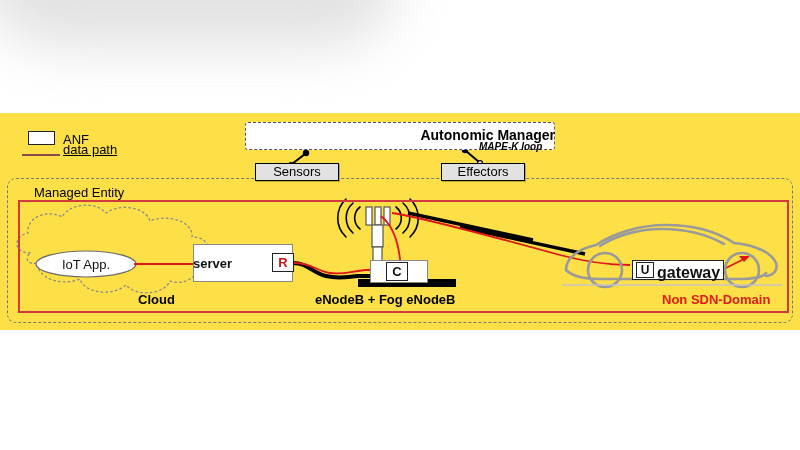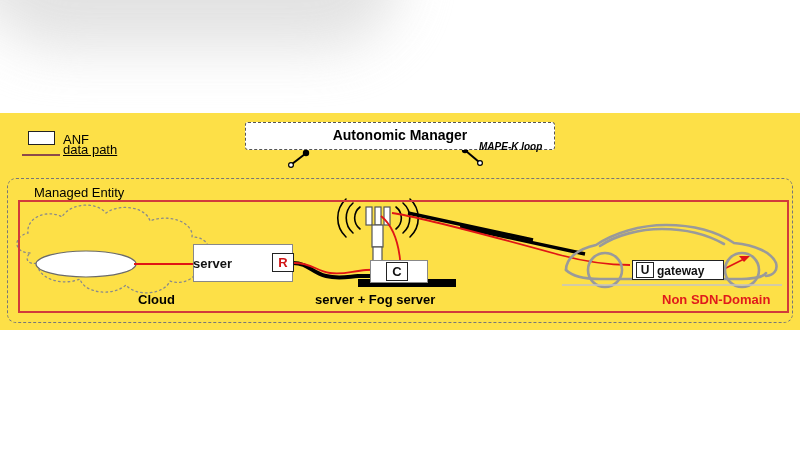--- a/index.html
+++ b/index.html
@@ -65,21 +65,21 @@
     width: 310px; height: 28px;
     border: 1px dashed #555;
     border-radius: 3px;
     background: #fff;
     box-sizing: border-box;
   }
   .box-am-title {
     position: absolute;
     left: 245px; top: 14px;
     width: 310px;
-    text-align: center;
+    text-align: right;
     font-size: 14px;
     font-weight: bold;
     color: #000;
   }
   .mapek {
     position: absolute;
     left: 455px; top: 28px;
     font-size: 10px;
     font-style: italic;
     font-weight: bold;
@@ -196,21 +196,21 @@
     box-sizing: border-box;
     text-align: center;
     font-size: 12px;
     font-weight: bold;
     color: #111;
     line-height: 14px;
   }
   #gw-text {
     position: absolute;
     left: 657px; top: 151px;
-    font-size: 12px;
+    font-size: 16px;
     font-weight: bold;
     color: #111;
   }
 
   .caption { font-size: 13px; font-weight: bold; color: #000; }
   #cap-cloud { left: 138px; top: 180px; }
   #cap-enodeb { left: 315px; top: 180px; }
   #cap-nonsdn { left: 662px; top: 180px; color: #e01b1b; }
 
   .iot-text {
@@ -339,31 +339,34 @@
 
     <div class="anf-swatch"></div>
     <div class="lbl legend-text" style="left:63px; top:20px;">ANF</div>
     <div class="dp-line"></div>
     <div class="lbl legend-text" style="left:63px; top:30px;text-decoration:underline;">data path</div>
 
     <div class="box-am"></div>
     <div class="box-am-title">Autonomic Manager</div>
     <div class="mapek">MAPE-K loop</div>
 
+    <div class="gbox" id="box-sensors">Sensors</div>
+    <div class="gbox" id="box-effectors">Effectors</div>
 
     <div class="lbl managed-entity-label" style="left:34px; top:73px;text-align:center;">Managed Entity</div>
 
+    <div class="iot-text">IoT App.</div>
     <div class="nodebox" id="server-box"></div>
     <div id="server-text">server</div>
     <div id="r-box">R</div>
     <div class="lbl caption" id="cap-cloud">Cloud</div>
 
     <div class="nodebox" id="fog-box"></div>
     <div id="c-box">C</div>
-    <div class="lbl caption" id="cap-enodeb">server + Fog server</div>
+    <div class="lbl caption" id="cap-enodeb">eNodeB + Fog eNodeB</div>
 
     <div id="gw-box"></div>
     <div id="u-box">U</div>
     <div id="gw-text">gateway</div>
     <div class="lbl caption" id="cap-nonsdn">Non SDN-Domain</div>
 
   </div>
 </div>
 
 </body></html>

